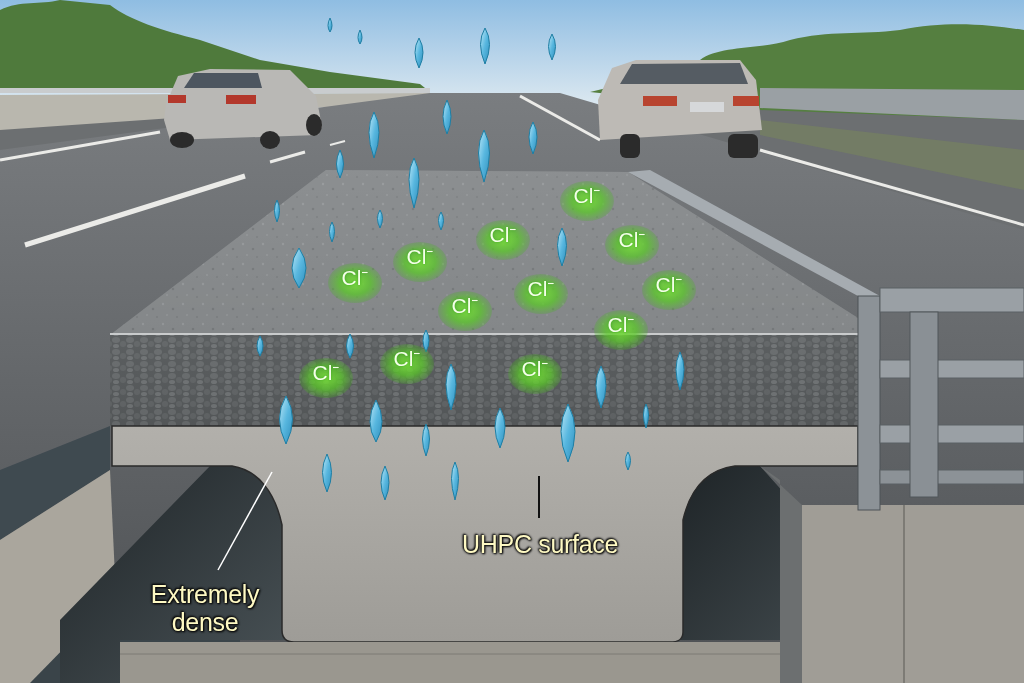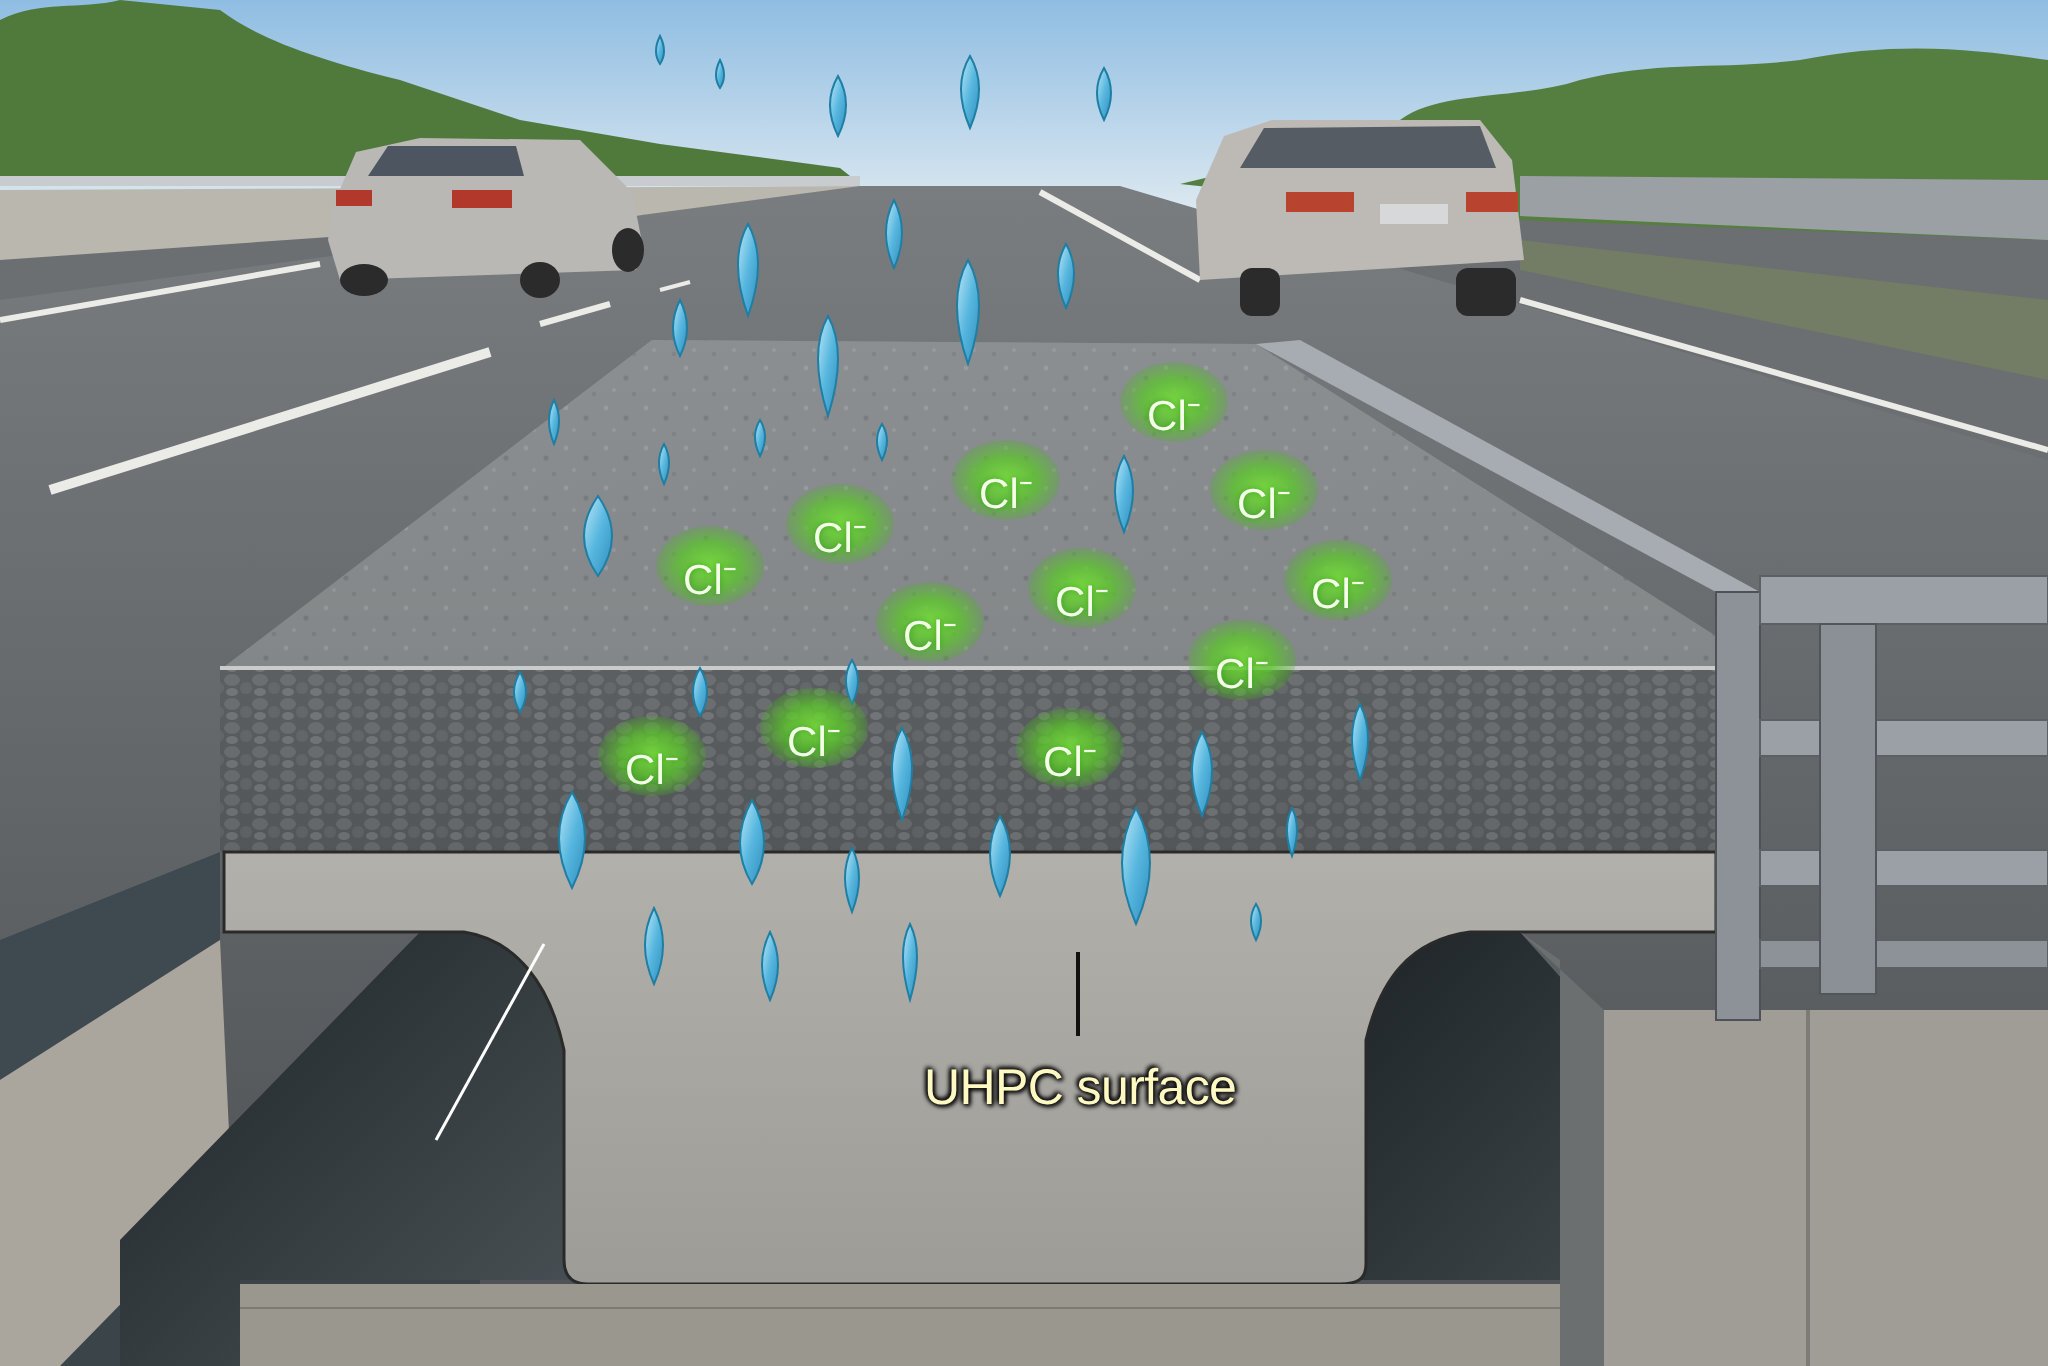--- a/index.html
+++ b/index.html
@@ -11,21 +11,21 @@
     font-size: 25px; line-height: 28px; text-align: center; letter-spacing: -0.3px;
     text-shadow: 0 0 2px #111, 0 0 3px #111, 1px 1px 2px #000, -1px -1px 2px #000;
     white-space: nowrap;
   }
   #label-dense { left: 140px; top: 580px; width: 130px; }
   #label-uhpc { left: 462px; top: 530px; }
   .ion {
     position: absolute; width: 54px; height: 40px; margin-left: -27px; margin-top: -20px;
     border-radius: 50%;
     background: radial-gradient(ellipse at center, rgba(120,220,60,0.95) 0%, rgba(90,200,40,0.75) 40%, rgba(70,180,30,0.25) 70%, rgba(70,180,30,0) 100%);
-    display: flex; align-items: flex-end; justify-content: center;
+    display: flex; align-items: flex-start; justify-content: center;
   }
   .ion span {
     color: #f4ffe8; font-family: "Liberation Sans", sans-serif; font-size: 21px; font-weight: normal;
     text-shadow: 0 0 3px #3aa020;
   }
 </style>
 </head>
 <body>
 
 <div id="scene">
@@ -220,14 +220,18 @@
         <span>Cl⁻</span>
       </div>
       <div class="ion" style="left: 326px; top: 378px;">
         <span>Cl⁻</span>
       </div>
       <div class="ion" style="left: 535px; top: 374px;">
         <span>Cl⁻</span>
       </div>
     </div>
 
+  <div id="label-dense" class="label">
+    <div>Extremely</div>
+    <div>dense</div>
+  </div>
   <div id="label-uhpc" class="label">UHPC surface</div>
 </div>
 
 </body></html>

